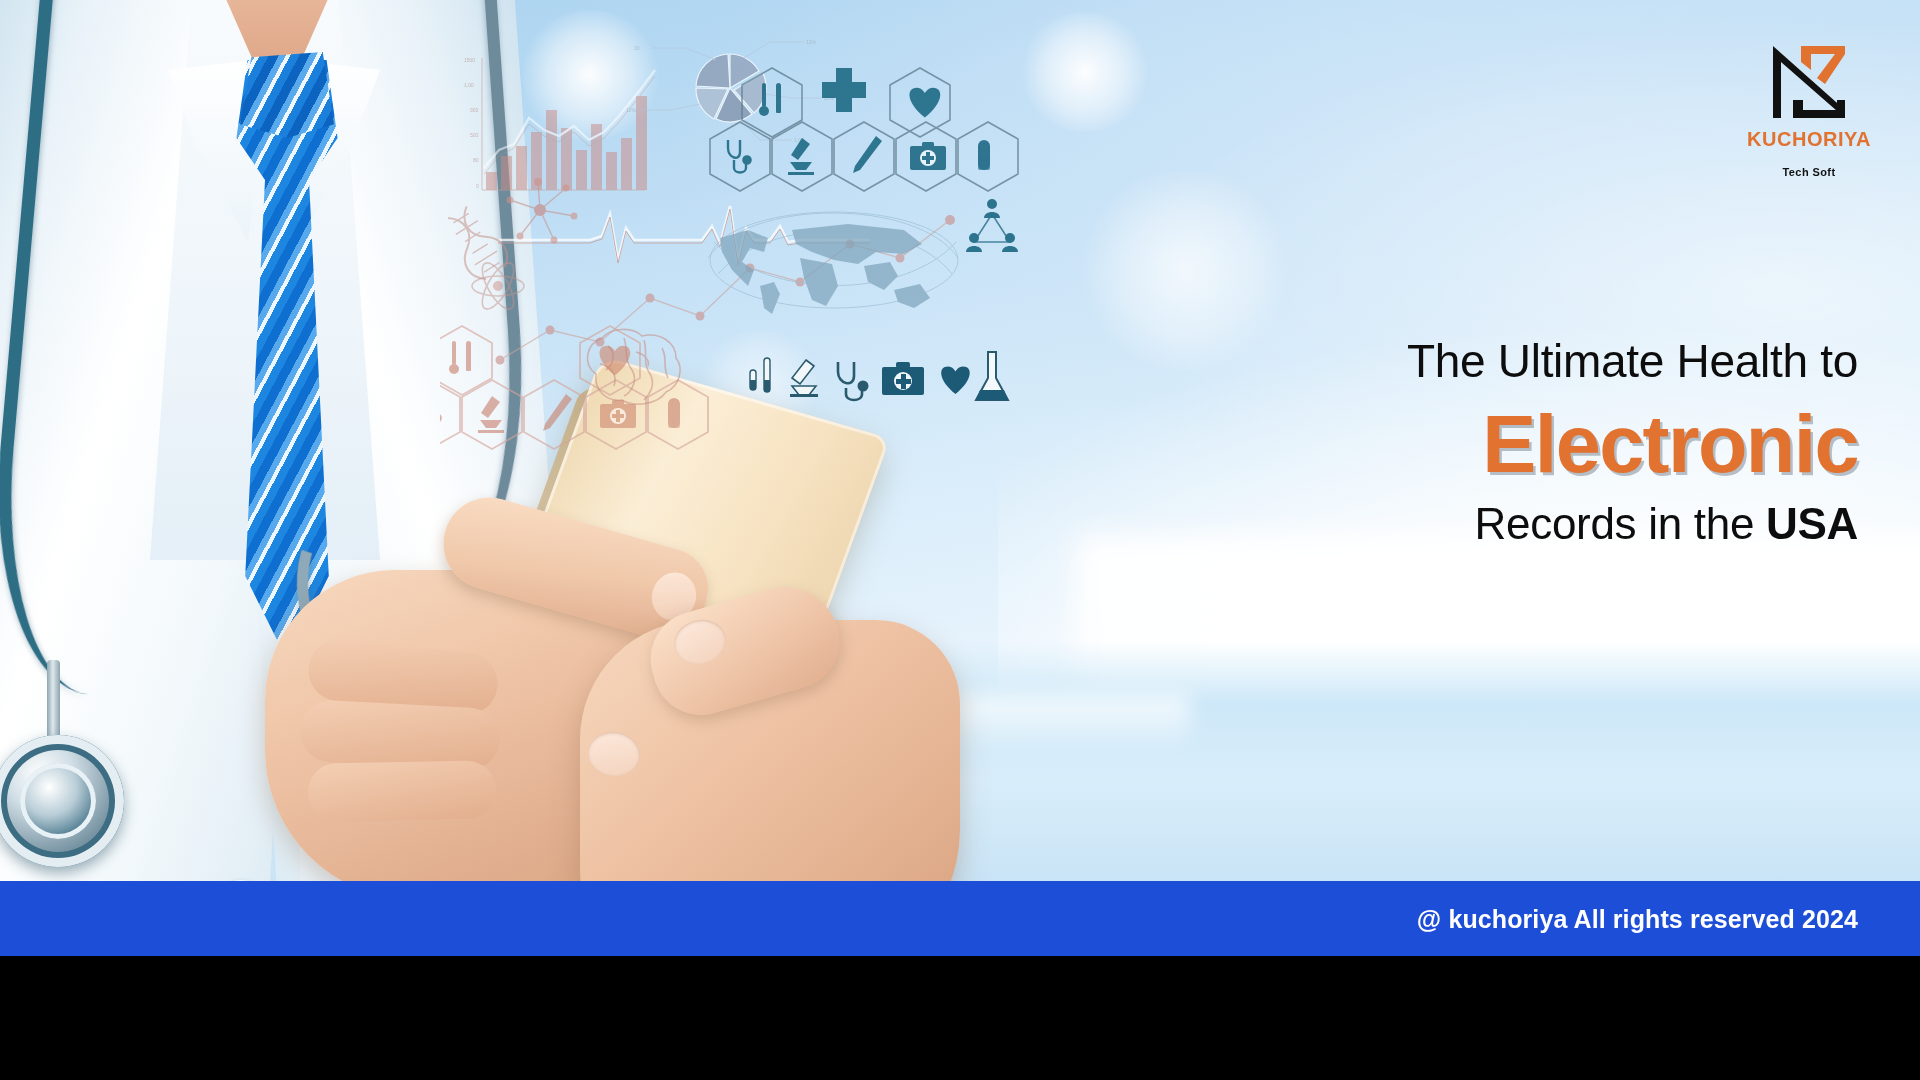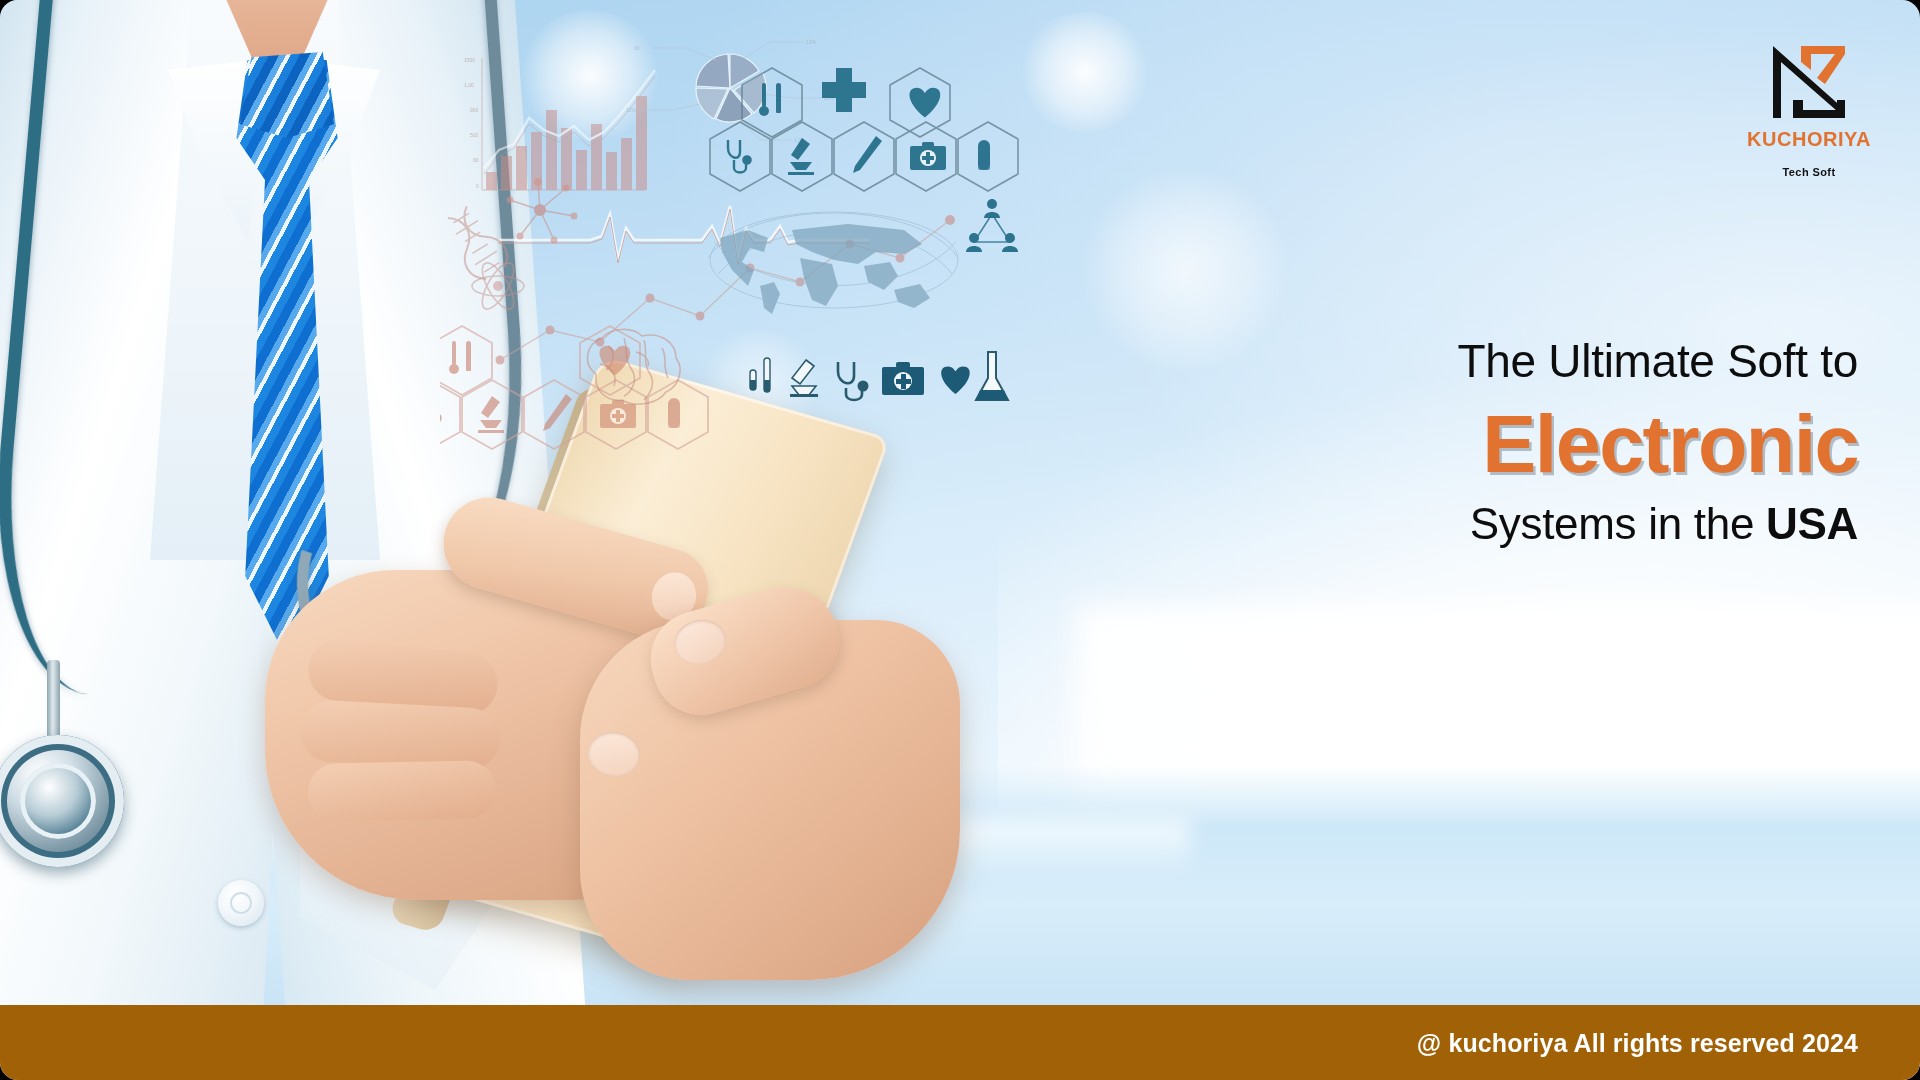--- a/index.html
+++ b/index.html
@@ -5,23 +5,22 @@
   * { margin:0; padding:0; box-sizing:border-box; }
   html, body {
     width:1920px; height:1080px;
     overflow:hidden;
     font-family:"Liberation Sans", sans-serif;
     background:#000;
   }
 
   #banner {
     position:relative;
-    width:1920px; height:1080px;
+    width:1920px; height:956px;
     overflow:hidden;
-    border-radius:18px;
   }
 
   
   .bg-base {
     position:absolute; inset:0;
     background:
       radial-gradient(ellipse 70% 55% at 78% 14%, #cfe6f8 0%, rgba(207,230,248,0) 62%),
       linear-gradient(170deg, #a8d2ef 0%, #bcdcf4 22%, #d8ecfa 48%, #eaf5fd 68%, #f4fafd 86%, #eaf4fc 100%);
   }
   
@@ -248,21 +247,21 @@
   .hl-big.two { margin-top:-4px; }
   .hl-bottom {
     font-size:44px; font-weight:400; color:#0d0d0d;
     line-height:1.14; letter-spacing:-.3px; margin-top:10px;
   }
   .hl-bottom b { font-weight:bold;text-align:right; }
 
   
   .footer {
     position:absolute; left:0; bottom:0; width:100%; height:75px;
-    background:#a16207;
+    background:#1d4ed8;
   }
   .footer-text {
     position:absolute; right:62px; top:50%; transform:translateY(-50%);
     color:#fff; font-size:25px; font-weight:bold; letter-spacing:.1px;
   }
 </style>
 </head>
 <body>
 
 <div id="banner">
@@ -614,22 +613,22 @@
       <path d="M24 6 L24 78 L32 78 L32 22 L96 78 L96 70 Z" fill="#111"></path>
       <path d="M44 60 L44 78 L96 78 L96 60 L88 60 L88 70 L54 70 L54 60 Z" fill="#111"></path>
       <path d="M52 6 L96 6 L96 14 L76 44 L68 38 L86 14 L52 14 Z" fill="#E1722F"></path>
       <path d="M52 6 L62 6 L62 30 L52 22 Z" fill="#E1722F"></path>
     </svg>
     <div class="logo-name">KUCHORIYA</div>
     <div class="logo-sub">Tech Soft</div>
   </div>
 
   <div class="headline">
-    <div class="hl-top">The Ultimate Soft to</div>
+    <div class="hl-top">The Ultimate Health to</div>
     <div class="hl-big">Electronic</div>
-    <div class="hl-bottom"><span>Systems in the </span><b>USA</b></div>
+    <div class="hl-bottom"><span>Records in the </span><b>USA</b></div>
   </div>
 
   <div class="footer">
     <div class="footer-text">@ kuchoriya All rights reserved 2024</div>
   </div>
 
 </div>
 
 </body></html>

